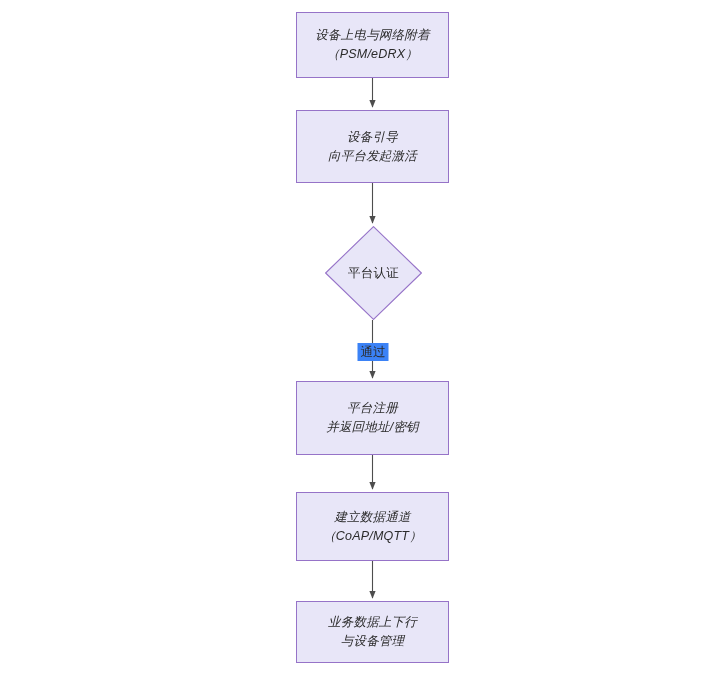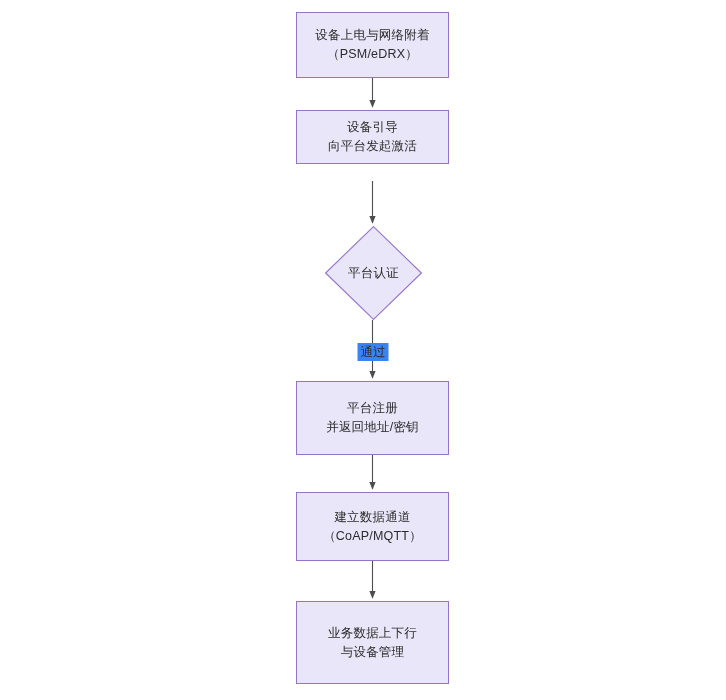--- a/index.html
+++ b/index.html
@@ -46,20 +46,21 @@
     font-size: 12.5px;
     line-height: 19px;
     letter-spacing: 0.2px;
     white-space: pre-line;
   }
 
   .node .node-text {
     display: block;
     padding: 0 6px;
     white-space: pre-line;
+    font-style: italic;
   }
 
   
   .decision {
     position: absolute;
     box-sizing: border-box;
   }
   .decision .diamond-shape {
     position: absolute;
     left: 0;
@@ -114,21 +115,21 @@
       <line x1="372.5" y1="455" x2="372.5" y2="489" marker-end="url(#arrowhead)"></line>
       <line x1="372.5" y1="561" x2="372.5" y2="598" marker-end="url(#arrowhead)"></line>
     </g>
   </svg>
 
   <div class="node" style="left:296px; top:12px; width:153px; height:66px;">
     <span class="node-text">设备上电与网络附着
 （PSM/eDRX）</span>
   </div>
 
-  <div class="node" style="left:296px; top:110px; width:153px; height:54px;">
+  <div class="node" style="left:296px; top:110px; width:153px; height:73px;">
     <span class="node-text">设备引导
 向平台发起激活</span>
   </div>
 
   <div class="decision" style="left:325px; top:226px; width:97px; height:94px;font-family:Liberation Serif, serif;">
     <svg class="diamond-shape" viewBox="0 0 97 94" preserveAspectRatio="none">
       <polygon points="48.5,0.6 96.4,47 48.5,93.4 0.6,47" fill="#e8e6f8" stroke="#9673c8" stroke-width="1.1"></polygon>
     </svg>
     <div class="decision-text">平台认证</div>
   </div>
@@ -138,18 +139,18 @@
   <div class="node" style="left:296px; top:381px; width:153px; height:74px;">
     <span class="node-text">平台注册
 并返回地址/密钥</span>
   </div>
 
   <div class="node" style="left:296px; top:492px; width:153px; height:69px;">
     <span class="node-text">建立数据通道
 （CoAP/MQTT）</span>
   </div>
 
-  <div class="node" style="left:296px; top:601px; width:153px; height:83px;">
+  <div class="node" style="left:296px; top:601px; width:153px; height:62px;">
     <span class="node-text">业务数据上下行
 与设备管理</span>
   </div>
 
 </div>
 
 </body></html>

